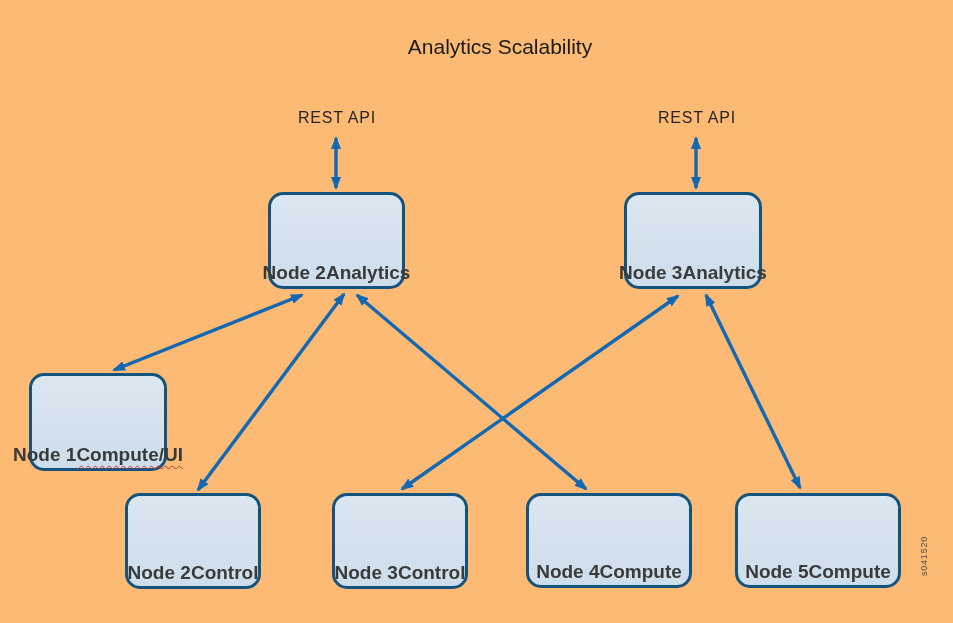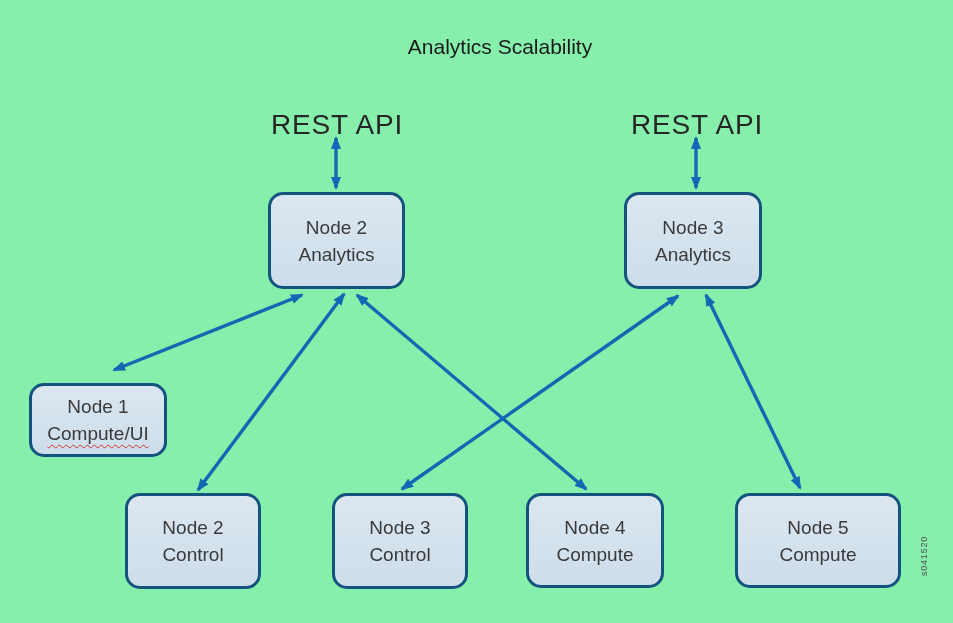--- a/index.html
+++ b/index.html
@@ -1,55 +1,55 @@
 <!DOCTYPE html>
 <html><head>
 <meta charset="utf-8">
 <style>
   * { margin: 0; padding: 0; box-sizing: border-box; }
   html, body { background: #ffffff; }
   #canvas {
     position: relative;
     width: 953px;
     height: 623px;
-    background: #86efac;
+    background: #fdba74;
     font-family: "Liberation Sans", sans-serif;
     overflow: hidden;
   }
   .title {
     position: absolute;
     top: 35px;
     left: 500px;
     transform: translateX(-50%);
     font-size: 21px;
     color: var(--title-text, #1a1a1a);
     white-space: nowrap;
   }
   .rest-label {
     position: absolute;
     transform: translateX(-50%);
-    font-size: 28px;
+    font-size: 16px;
     letter-spacing: 0.8px;
     color: var(--label-text, #262626);
     white-space: nowrap;
   }
   svg.arrows {
     position: absolute;
     left: 0;
     top: 0;
   }
   .node {
     position: absolute;
     display: flex;
-    flex-direction: column;
-    align-items: center;
+    align-items: flex-end;
     justify-content: center;
     background: linear-gradient(180deg, var(--node-fill-top, #dbe7f0), var(--node-fill-bottom, #cdddea));
     border: 3px solid var(--node-border, #14537e);
     border-radius: 15px;
+    font-weight: bold;
   }
   .node-line {
     font-size: 19px;
     line-height: 27px;
     color: var(--node-text, #3a3a3a);
     white-space: nowrap;
   }
   .squiggle {
     text-decoration: underline wavy var(--squiggle, #d23030);
     text-decoration-thickness: 1px;
@@ -89,33 +89,33 @@
     <div class="rest-label" style="left: 337px; top: 109px;">REST API</div>
     <div class="rest-label" style="left: 697px; top: 109px;">REST API</div>
     <div class="node" style="left: 268px; top: 192px; width: 137px; height: 97px;">
       <div class="node-line">Node 2</div>
       <div class="node-line">Analytics</div>
     </div>
     <div class="node" style="left: 624px; top: 192px; width: 138px; height: 97px;">
       <div class="node-line">Node 3</div>
       <div class="node-line">Analytics</div>
     </div>
-    <div class="node" style="left: 29px; top: 373px; width: 138px; height: 74px; margin-top: 10px;">
+    <div class="node" style="left: 29px; top: 373px; width: 138px; height: 98px;">
       <div class="node-line">Node 1</div>
       <div class="node-line squiggle">Compute/UI</div>
     </div>
     <div class="node" style="left: 125px; top: 493px; width: 136px; height: 96px;">
       <div class="node-line">Node 2</div>
       <div class="node-line">Control</div>
     </div>
     <div class="node" style="left: 332px; top: 493px; width: 136px; height: 96px;">
       <div class="node-line">Node 3</div>
       <div class="node-line">Control</div>
     </div>
-    <div class="node" style="left: 526px; top: 493px; width: 138px; height: 95px;">
+    <div class="node" style="left: 526px; top: 493px; width: 166px; height: 95px;">
       <div class="node-line">Node 4</div>
       <div class="node-line">Compute</div>
     </div>
     <div class="node" style="left: 735px; top: 493px; width: 166px; height: 95px;">
       <div class="node-line">Node 5</div>
       <div class="node-line">Compute</div>
     </div>
   </div>
 
 </body></html>

